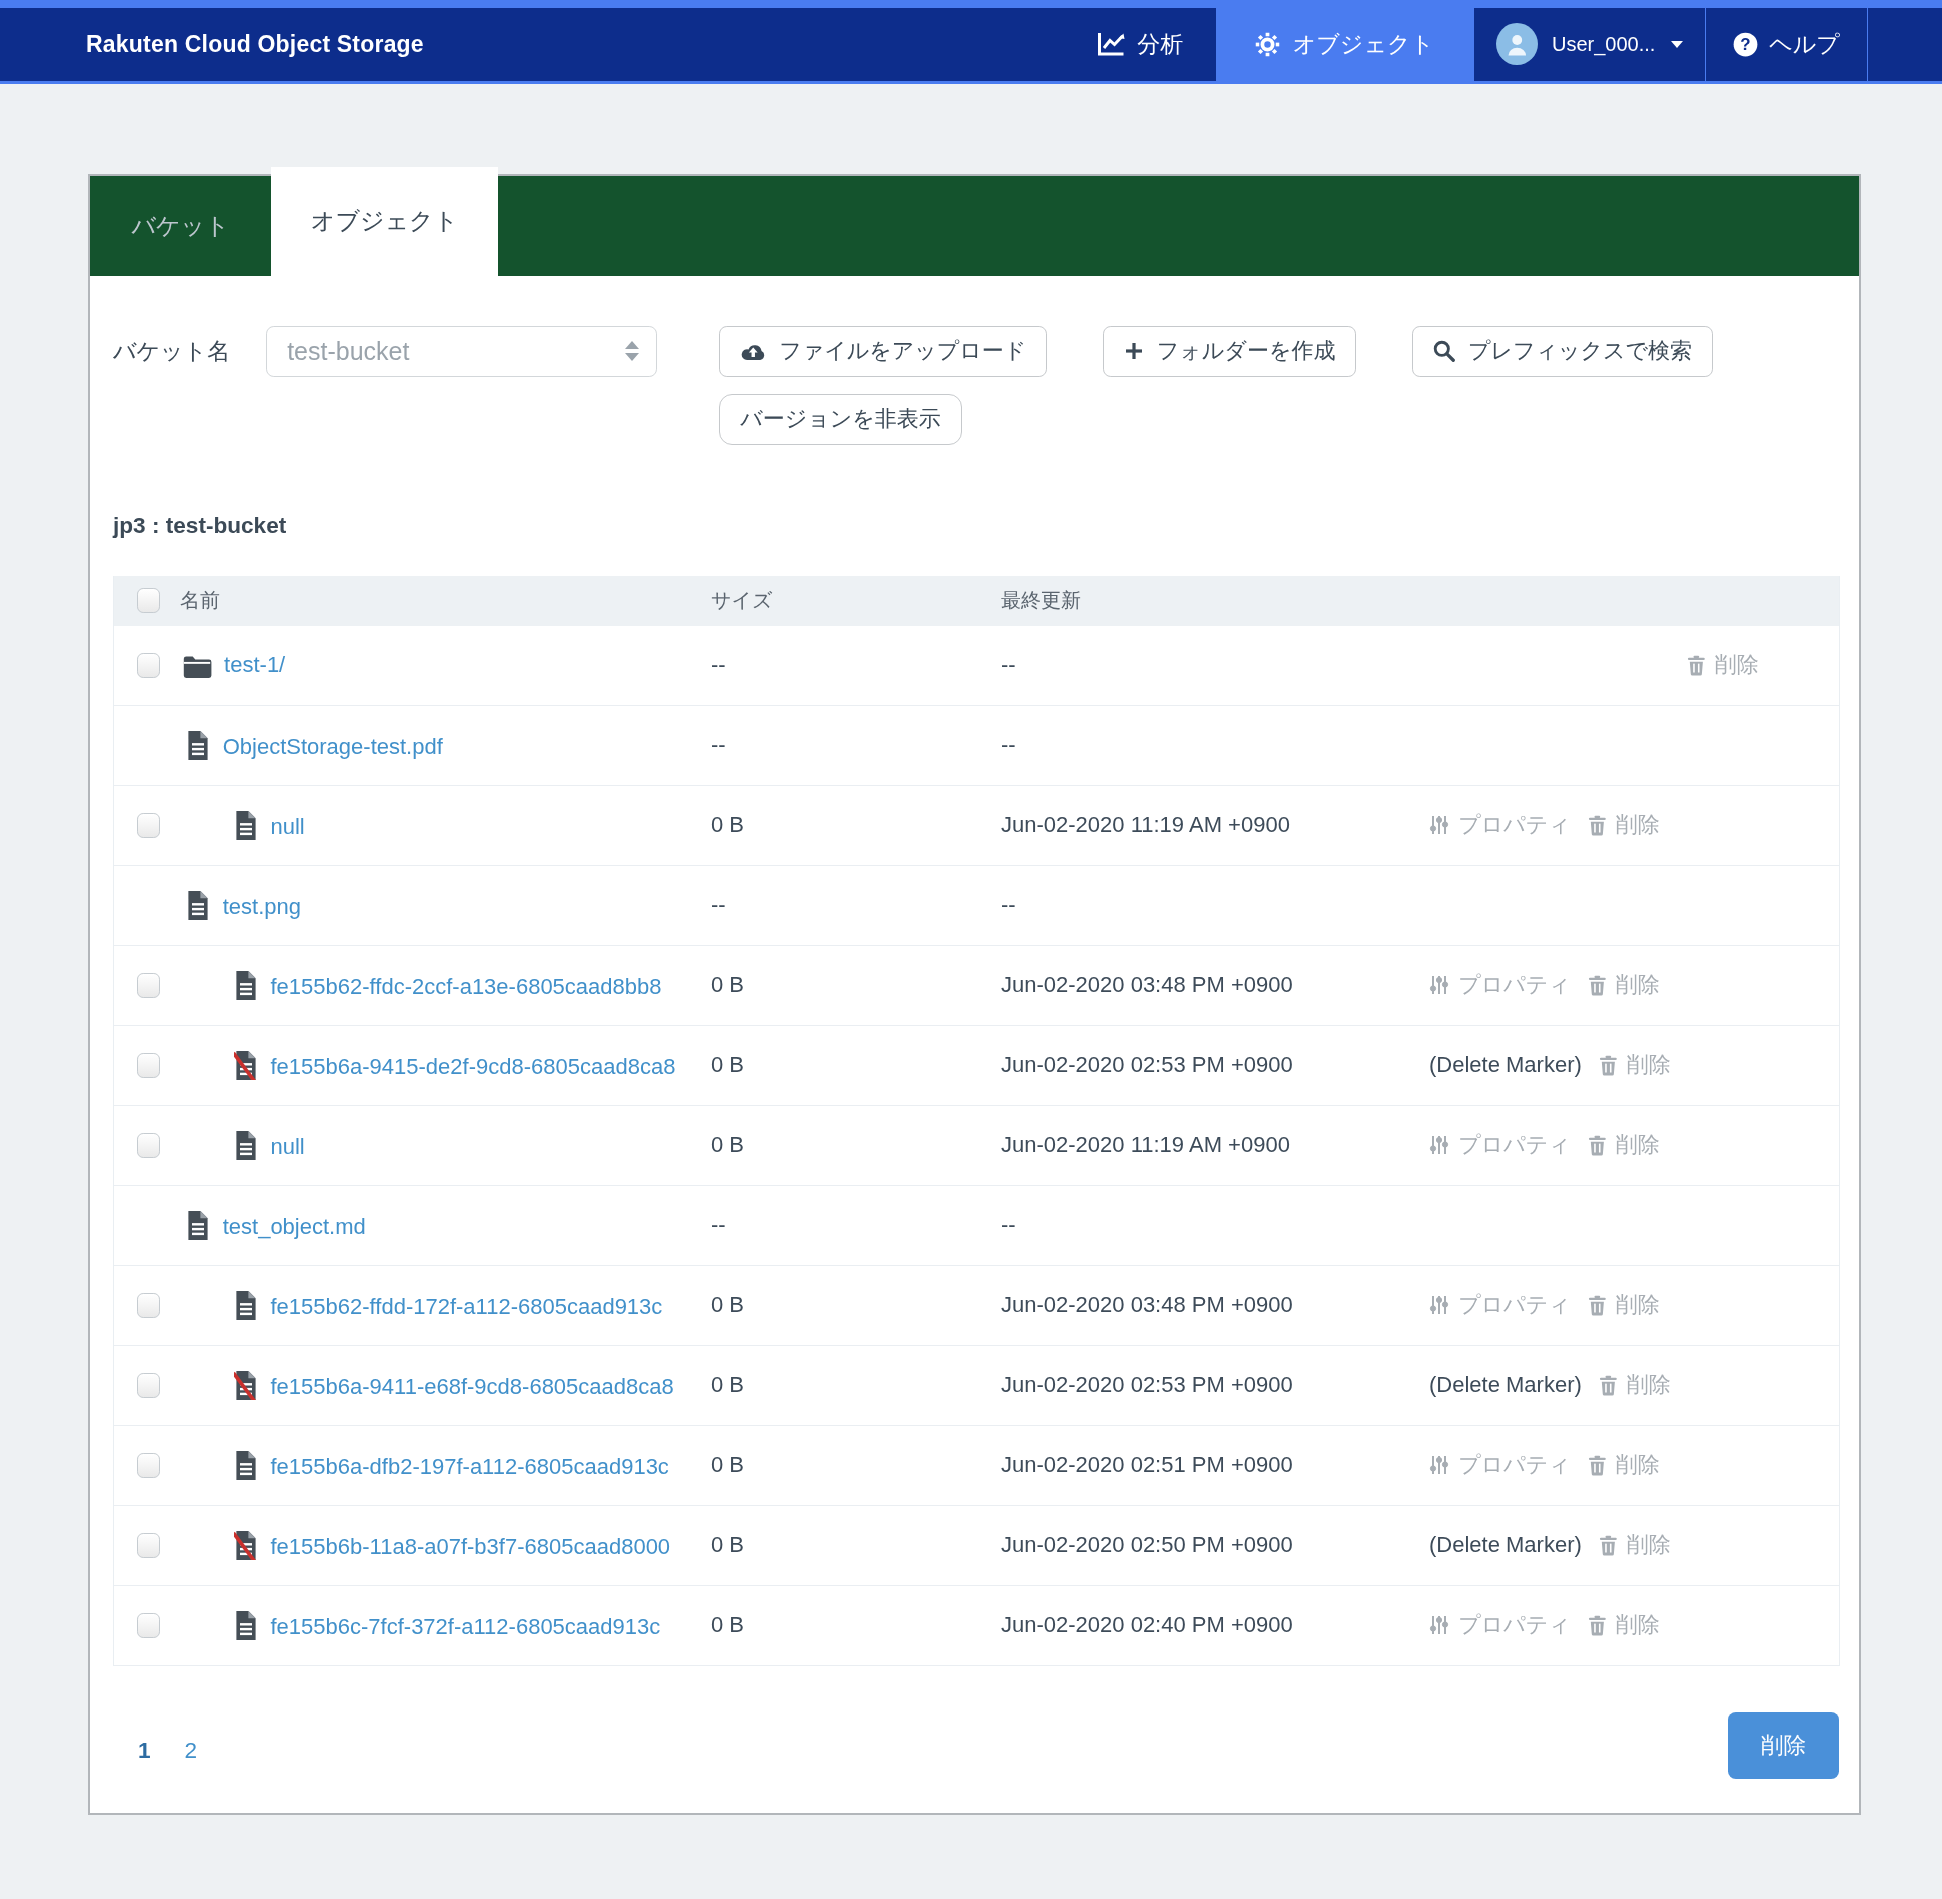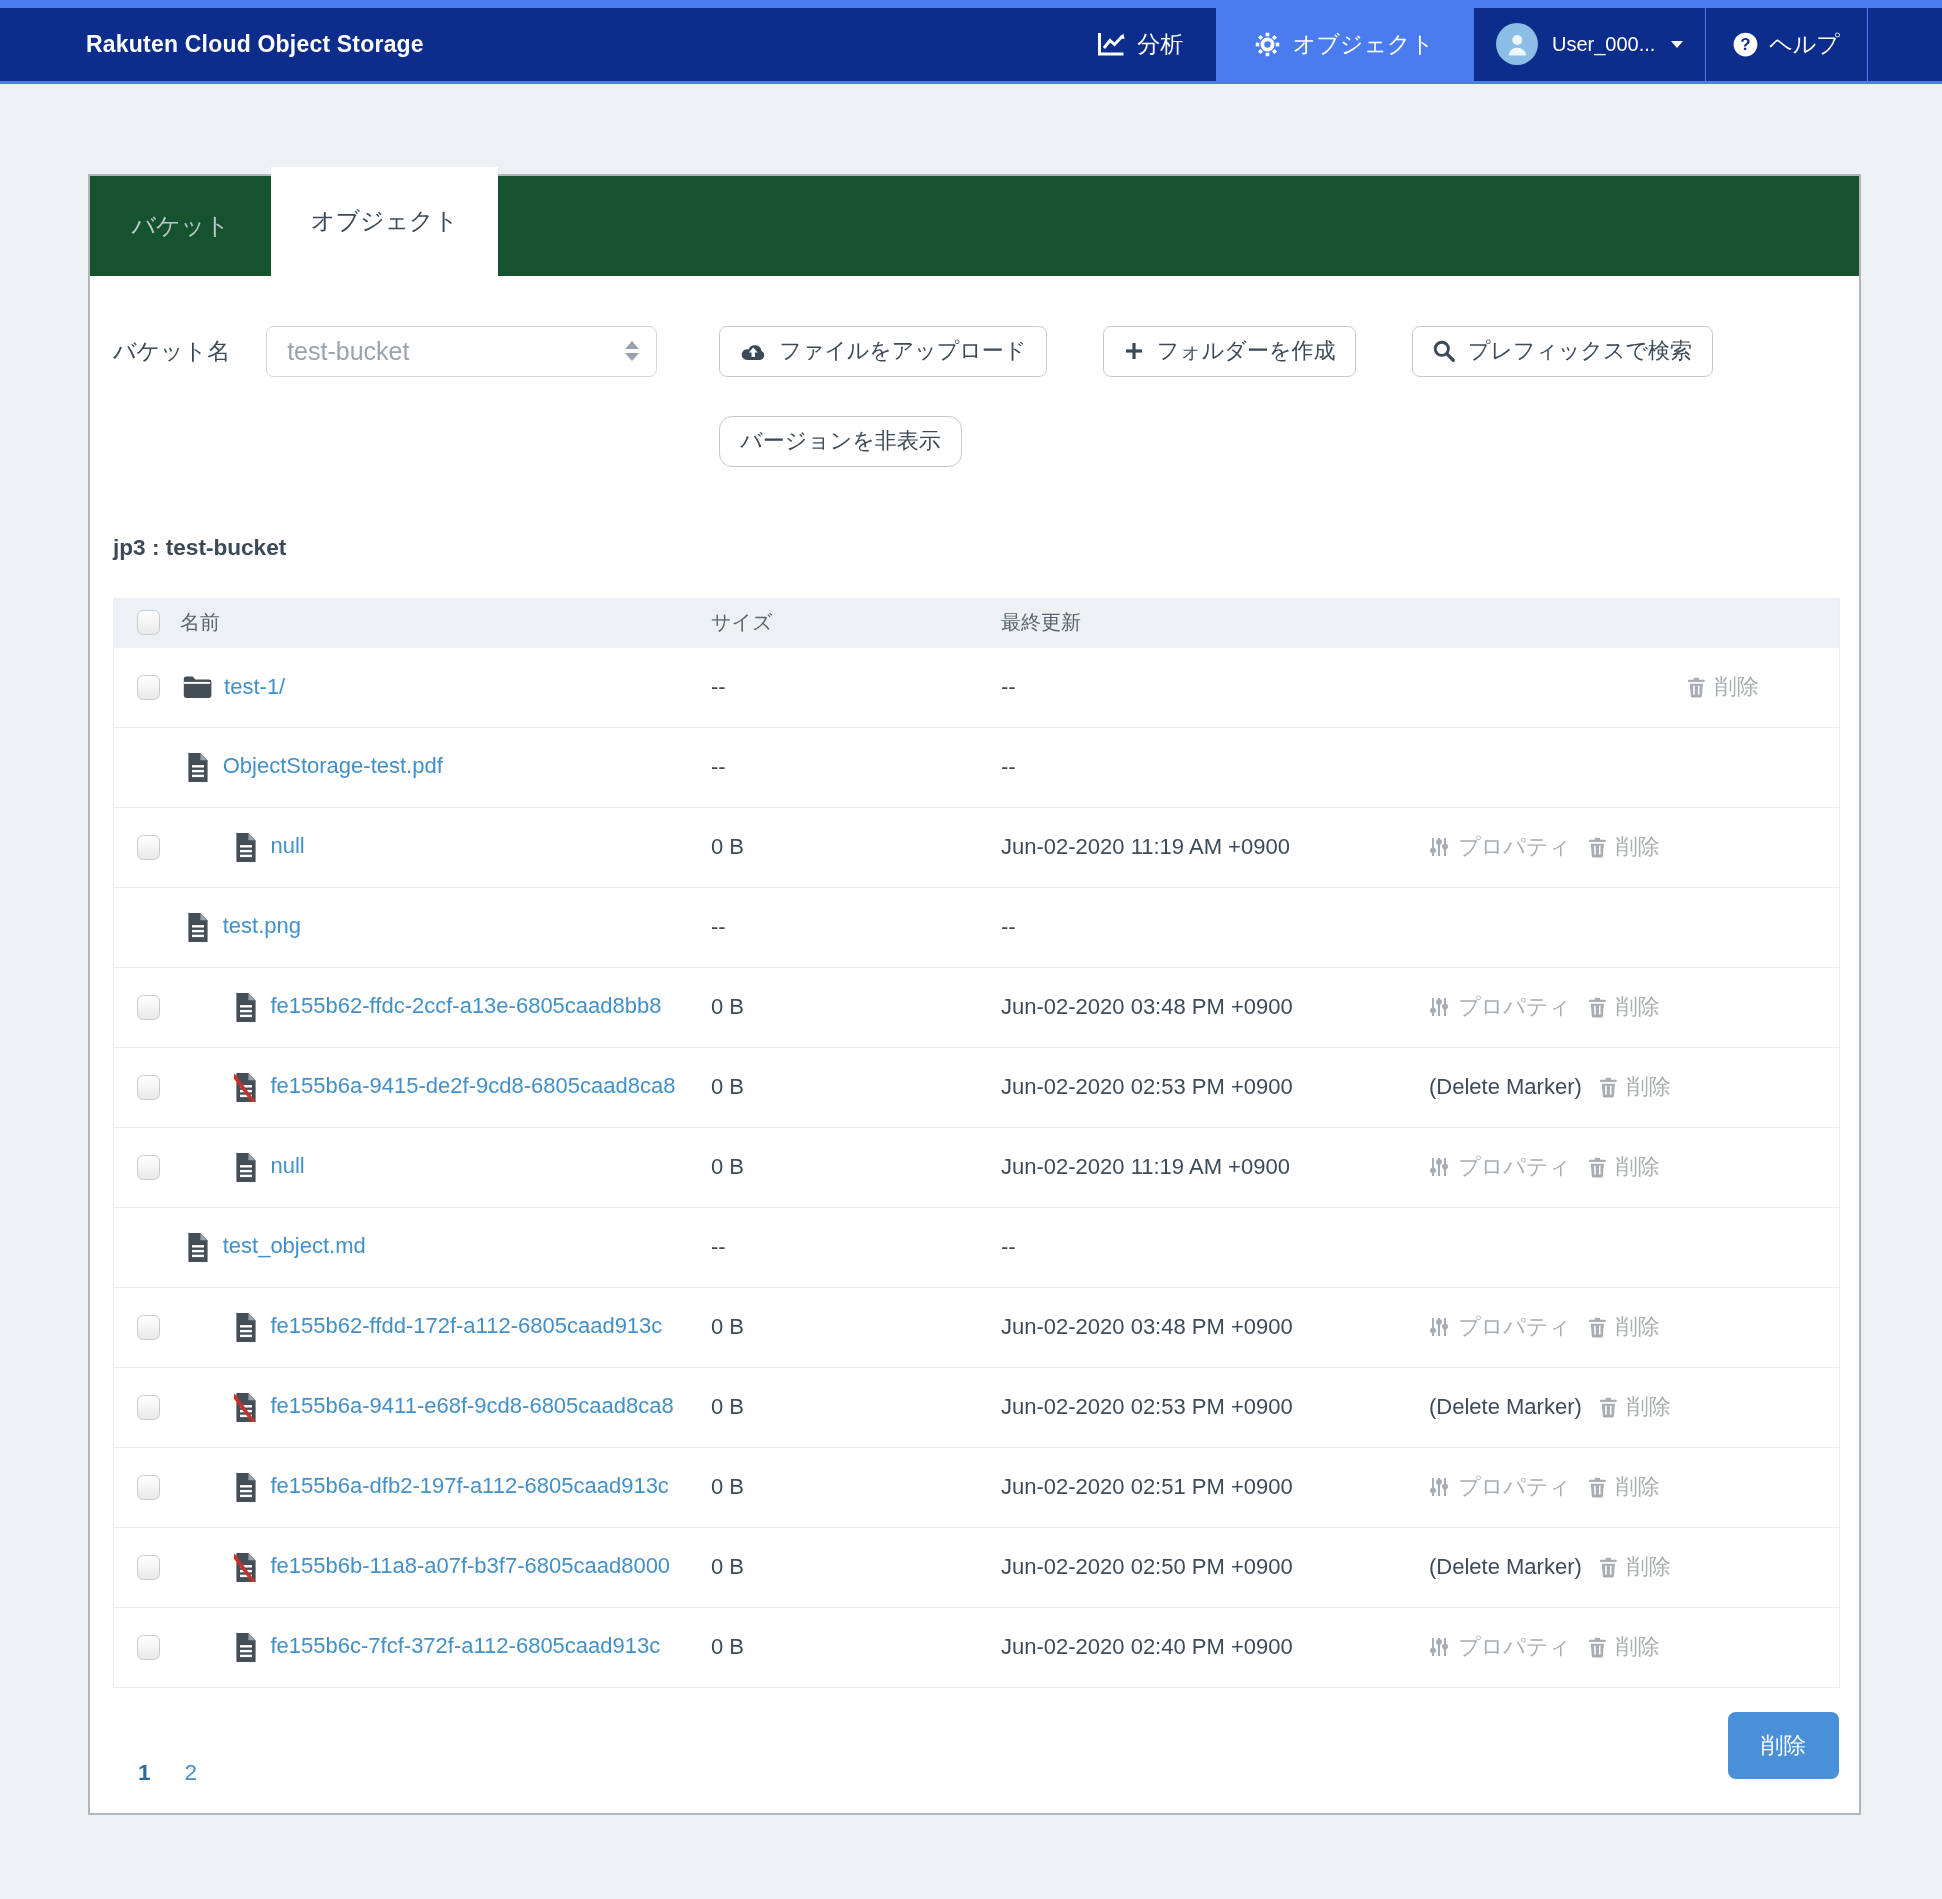--- a/index.html
+++ b/index.html
@@ -43,21 +43,21 @@
 
   .controls { display:flex; align-items:flex-start; margin-top:50px; padding:0 18.7px 0 23px; }
   .bucket-label { font-size:23px; color:#3c4a57; line-height:51px; white-space:nowrap; }
   .select {
     margin-left:36px; width:391px; height:51px; border:1.6px solid #d3d7da; border-radius:7.8px;
     display:flex; align-items:center; padding:0 17px 0 20px; color:#9aa3ab; font-size:25px; background:#fff; cursor:pointer;
   }
   .chevrons { margin-left:auto; display:flex; flex-direction:column; gap:3.9px; }
   .chevrons .up  { width:0;height:0;border-left:7px solid transparent;border-right:7px solid transparent;border-bottom:8.6px solid #9aa3ab; }
   .chevrons .dn  { width:0;height:0;border-left:7px solid transparent;border-right:7px solid transparent;border-top:8.6px solid #9aa3ab; }
-  .buttons { margin-left:62px; display:flex; flex-direction:column; align-items:flex-start;gap:22px; }
+  .buttons { margin-left:62px; display:flex; flex-direction:column; align-items:flex-start; }
   .btn-row { display:flex; gap:56px; }
   .btn {
     height:51px; border:1.6px solid #c6c9cc; border-radius:7.8px; background:#fff;
     display:flex; align-items:center; gap:12.5px; padding:0 20px; font-size:22px; color:#3c4a57; cursor:pointer; white-space:nowrap;
   }
   .btn-hide-versions { margin-top:17px;border-radius:13px; }
 
   .listing-title { margin:68px 0 0 23px; font-size:22.6px; font-weight:bold; color:#3c4a57; }
 
   
@@ -70,21 +70,21 @@
   .row {
     display:grid; grid-template-columns:43px 531px 290px 428px 1fr;
     align-items:center; padding:0 26.5px 0 23px; height:80px;
     border-bottom:1.6px solid #eaeef2; font-size:22px; background:#fff;
   }
   .checkbox {
     width:23px; height:25px; border:1.6px solid #c6ccd1; border-radius:6.2px;
     background:linear-gradient(#ffffff,#e9e9e9); cursor:pointer;
   }
   .checkbox.hidden { visibility:hidden; }
-  .name-cell { display:flex; align-items:flex-start; gap:12.5px; min-width:0; }
+  .name-cell { display:flex; align-items:flex-end; gap:12.5px; min-width:0; }
   .name-cell .icon { color:#454e56; }
   .indent-0 .row-icon { margin-left:1.6px; }
   .indent-1 .row-icon { margin-left:6.2px; }
   .indent-2 .row-icon { margin-left:54px; }
   .name-link { color:#4190ca; text-decoration:none; white-space:nowrap; cursor:pointer; }
   .size-cell, .modified-cell { color:#3d4b59; white-space:nowrap; }
   .actions { display:flex; align-items:center; gap:17px; color:#a7adb3; justify-content:flex-start; }
   .row.type-folder .actions { justify-content:flex-end; padding-right:54px; }
   .action { display:flex; align-items:center; gap:9.3px; cursor:pointer; white-space:nowrap; }
   .action .icon { color:#a7adb3; }

